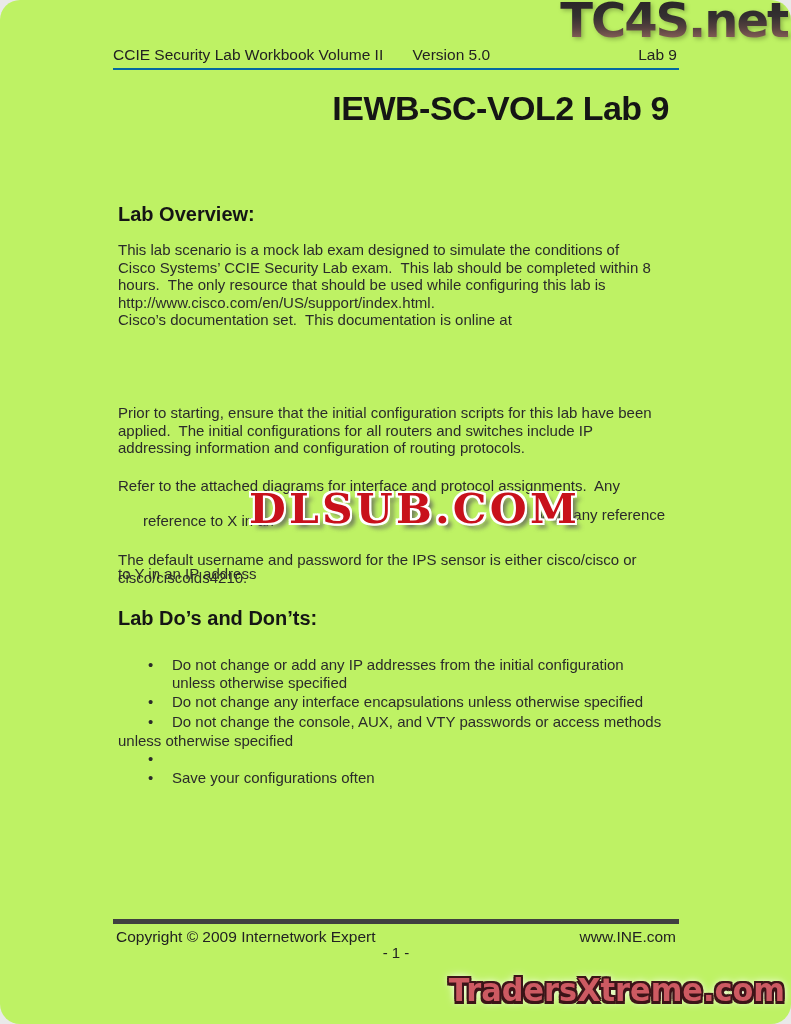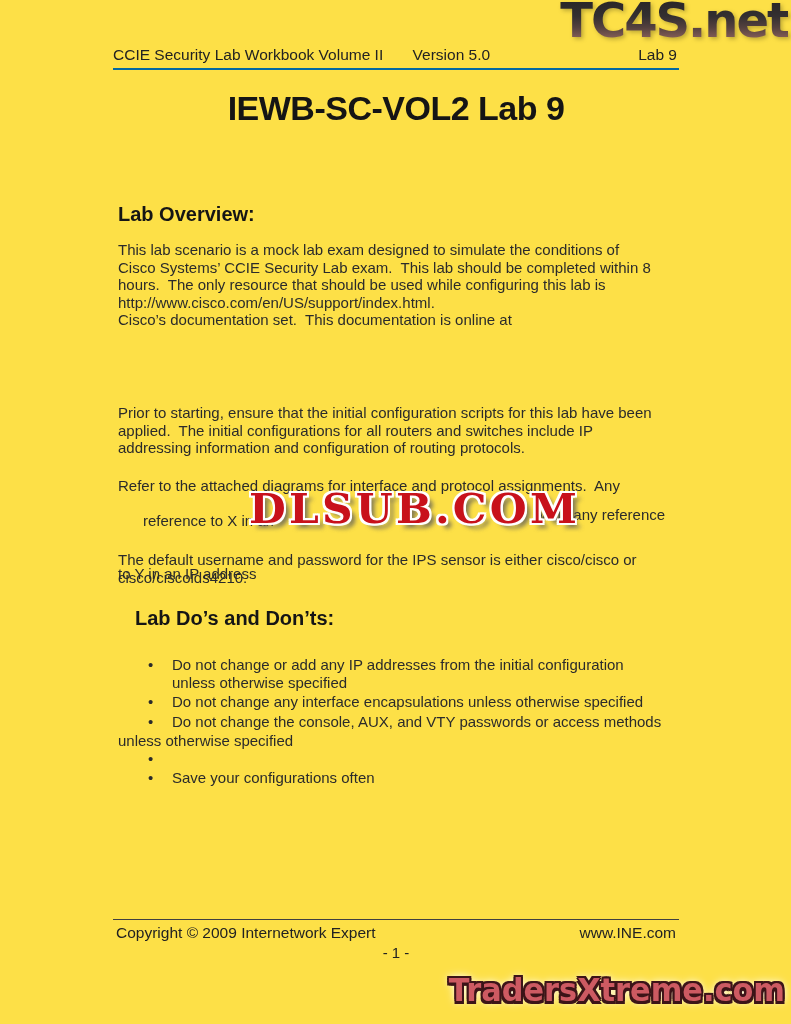--- a/index.html
+++ b/index.html
@@ -1,23 +1,24 @@
 <!DOCTYPE html>
 <html><head>
 <meta charset="utf-8">
 <style>
   html,body{margin:0;padding:0;background:#e9e9e9;}
   .page{
     position:relative;
     width:791px;height:1024px;
-    background:#fde047;
+    background:#bef264;
     font-family:"Liberation Sans", sans-serif;
     color:#2b2b2b;
     overflow:hidden;
     margin:0 auto;
+    border-radius:20px;
   }
   
   .logo{
     position:absolute;top:-4px;right:3px;
     font-family:"DejaVu Sans", sans-serif;
     font-weight:bold;font-size:48px;letter-spacing:-2px;
     color:#4a3634;
     filter:drop-shadow(2px 2px 2px rgba(0,0,0,0.25));
     line-height:1.0;
     white-space:pre;
@@ -34,32 +35,32 @@
     position:absolute;left:113px;top:46px;width:566px;
     display:flex;justify-content:space-between;align-items:flex-end;
     border-bottom:2px solid #0369a1;padding-bottom:4px;
     font-size:15.5px;color:#222;
   }
   .header-left span{white-space:pre;}
   .header-version{margin-left:25px;}
   .header-right{padding-right:2px;}
 
   .title{
-    position:absolute;left:113px;top:88px;width:566px;margin:0;
-    text-align:center;font-size:34px;font-weight:bold;color:#151515;
+    position:absolute;left:103px;top:88px;width:566px;margin:0;
+    text-align:right;font-size:34px;font-weight:bold;color:#151515;
     line-height:40px;letter-spacing:-0.5px;white-space:pre;
   }
   .h2{
     position:absolute;left:118px;margin:0;
     font-size:20px;font-weight:bold;color:#151515;white-space:pre;
   }
   .difficulty{top:154px;}
   .overview-h{top:203px;}
   .instructions-h{top:357px;}
-  .dosdonts-h{top:607px;margin-left:17px;}
+  .dosdonts-h{top:607px;}
 
   .para{position:absolute;left:118px;width:566px;font-size:15px;}
   .bodyline{line-height:17.6px;white-space:pre;}
   .p-overview{top:241px;}
   .p-inst1{top:404px;}
   .p-inst2{top:477px;}
   .p-inst3{top:551px;}
   .rel{position:relative;}
   .line2-post{position:absolute;left:417px;top:11px;white-space:pre;text-align:right;}
 
@@ -83,21 +84,21 @@
       -2px  0   0 #ffffff, 2px  0   0 #ffffff,
        0   -2px 0 #ffffff, 0    2px 0 #ffffff,
        5px 5px 4px rgba(90,90,90,0.75);
     white-space:pre;
   }
 
   
   .footer-row{
     position:absolute;left:113px;top:919px;width:566px;
     display:flex;justify-content:space-between;
-    border-top:1px solid #404040;padding-top:4px;
+    border-top:5px solid #404040;padding-top:4px;
     font-size:15.5px;color:#222;
   }
   .footer-row span{white-space:pre;padding:0 3px;}
   .pagenum{
     position:absolute;left:113px;top:944px;width:566px;
     text-align:center;font-size:15px;color:#222;white-space:pre;
   }
 
   
   .traders{

